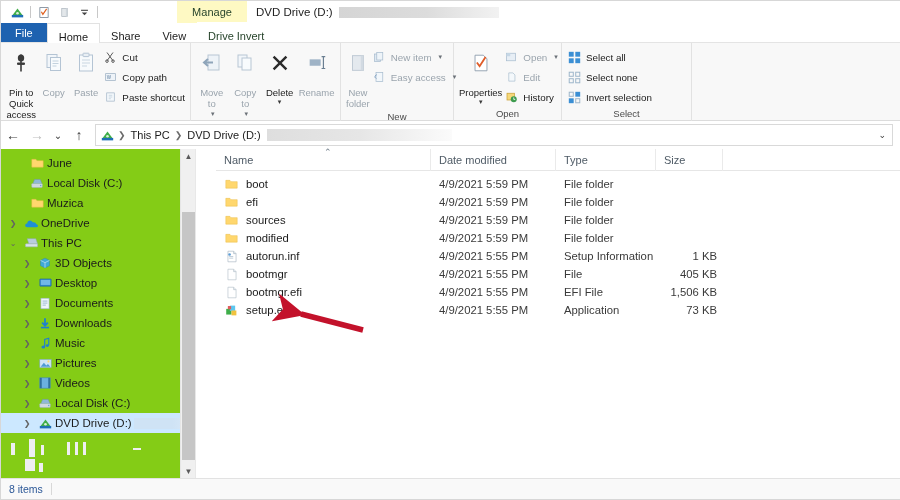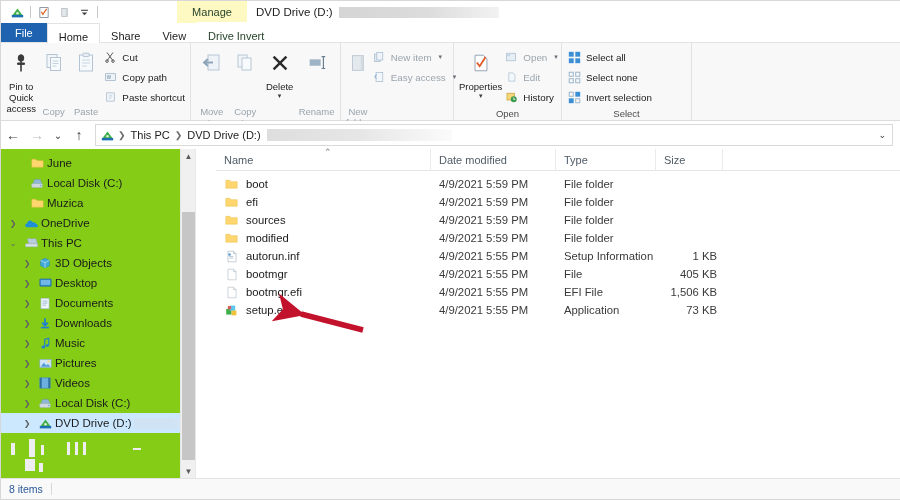--- a/index.html
+++ b/index.html
@@ -84,22 +84,22 @@
   .group-title {
     font-size: 9.5px; color: #4a4a4a; text-align: center;
     height: 14px; line-height: 14px;
   }
   .bigbtn {
     width: 54px; display: flex; flex-direction: column;
     align-items: center; justify-content: flex-start;
     font-size: 9.5px; color: #1b1b1b; text-align: center;
     line-height: 1.15; padding-top: 2px; cursor: default;
   }
-  .bigbtn.dim { color: #9aa4ad; gap: 25px; }
-  .bigbtn .lbl { margin-top: 4px; }
+  .bigbtn.dim { color: #9aa4ad; }
+  .bigbtn .lbl { margin-top: 10px; }
   .bigico { height: 30px; display:flex; align-items:center; justify-content:center; }
   .smallcol { display: flex; flex-direction: column; justify-content: flex-start;
               padding-top: 3px; gap: 4px; }
   .smallbtn {
     display: flex; align-items: center; gap: 5px;
     font-size: 9.8px; color: #1b1b1b; height: 16px; cursor: default;
     white-space: nowrap;
   }
   .smallbtn.dim { color: #9aa4ad; }
   .smallico { width: 14px; height: 14px; display:flex; align-items:center; justify-content:center; }

